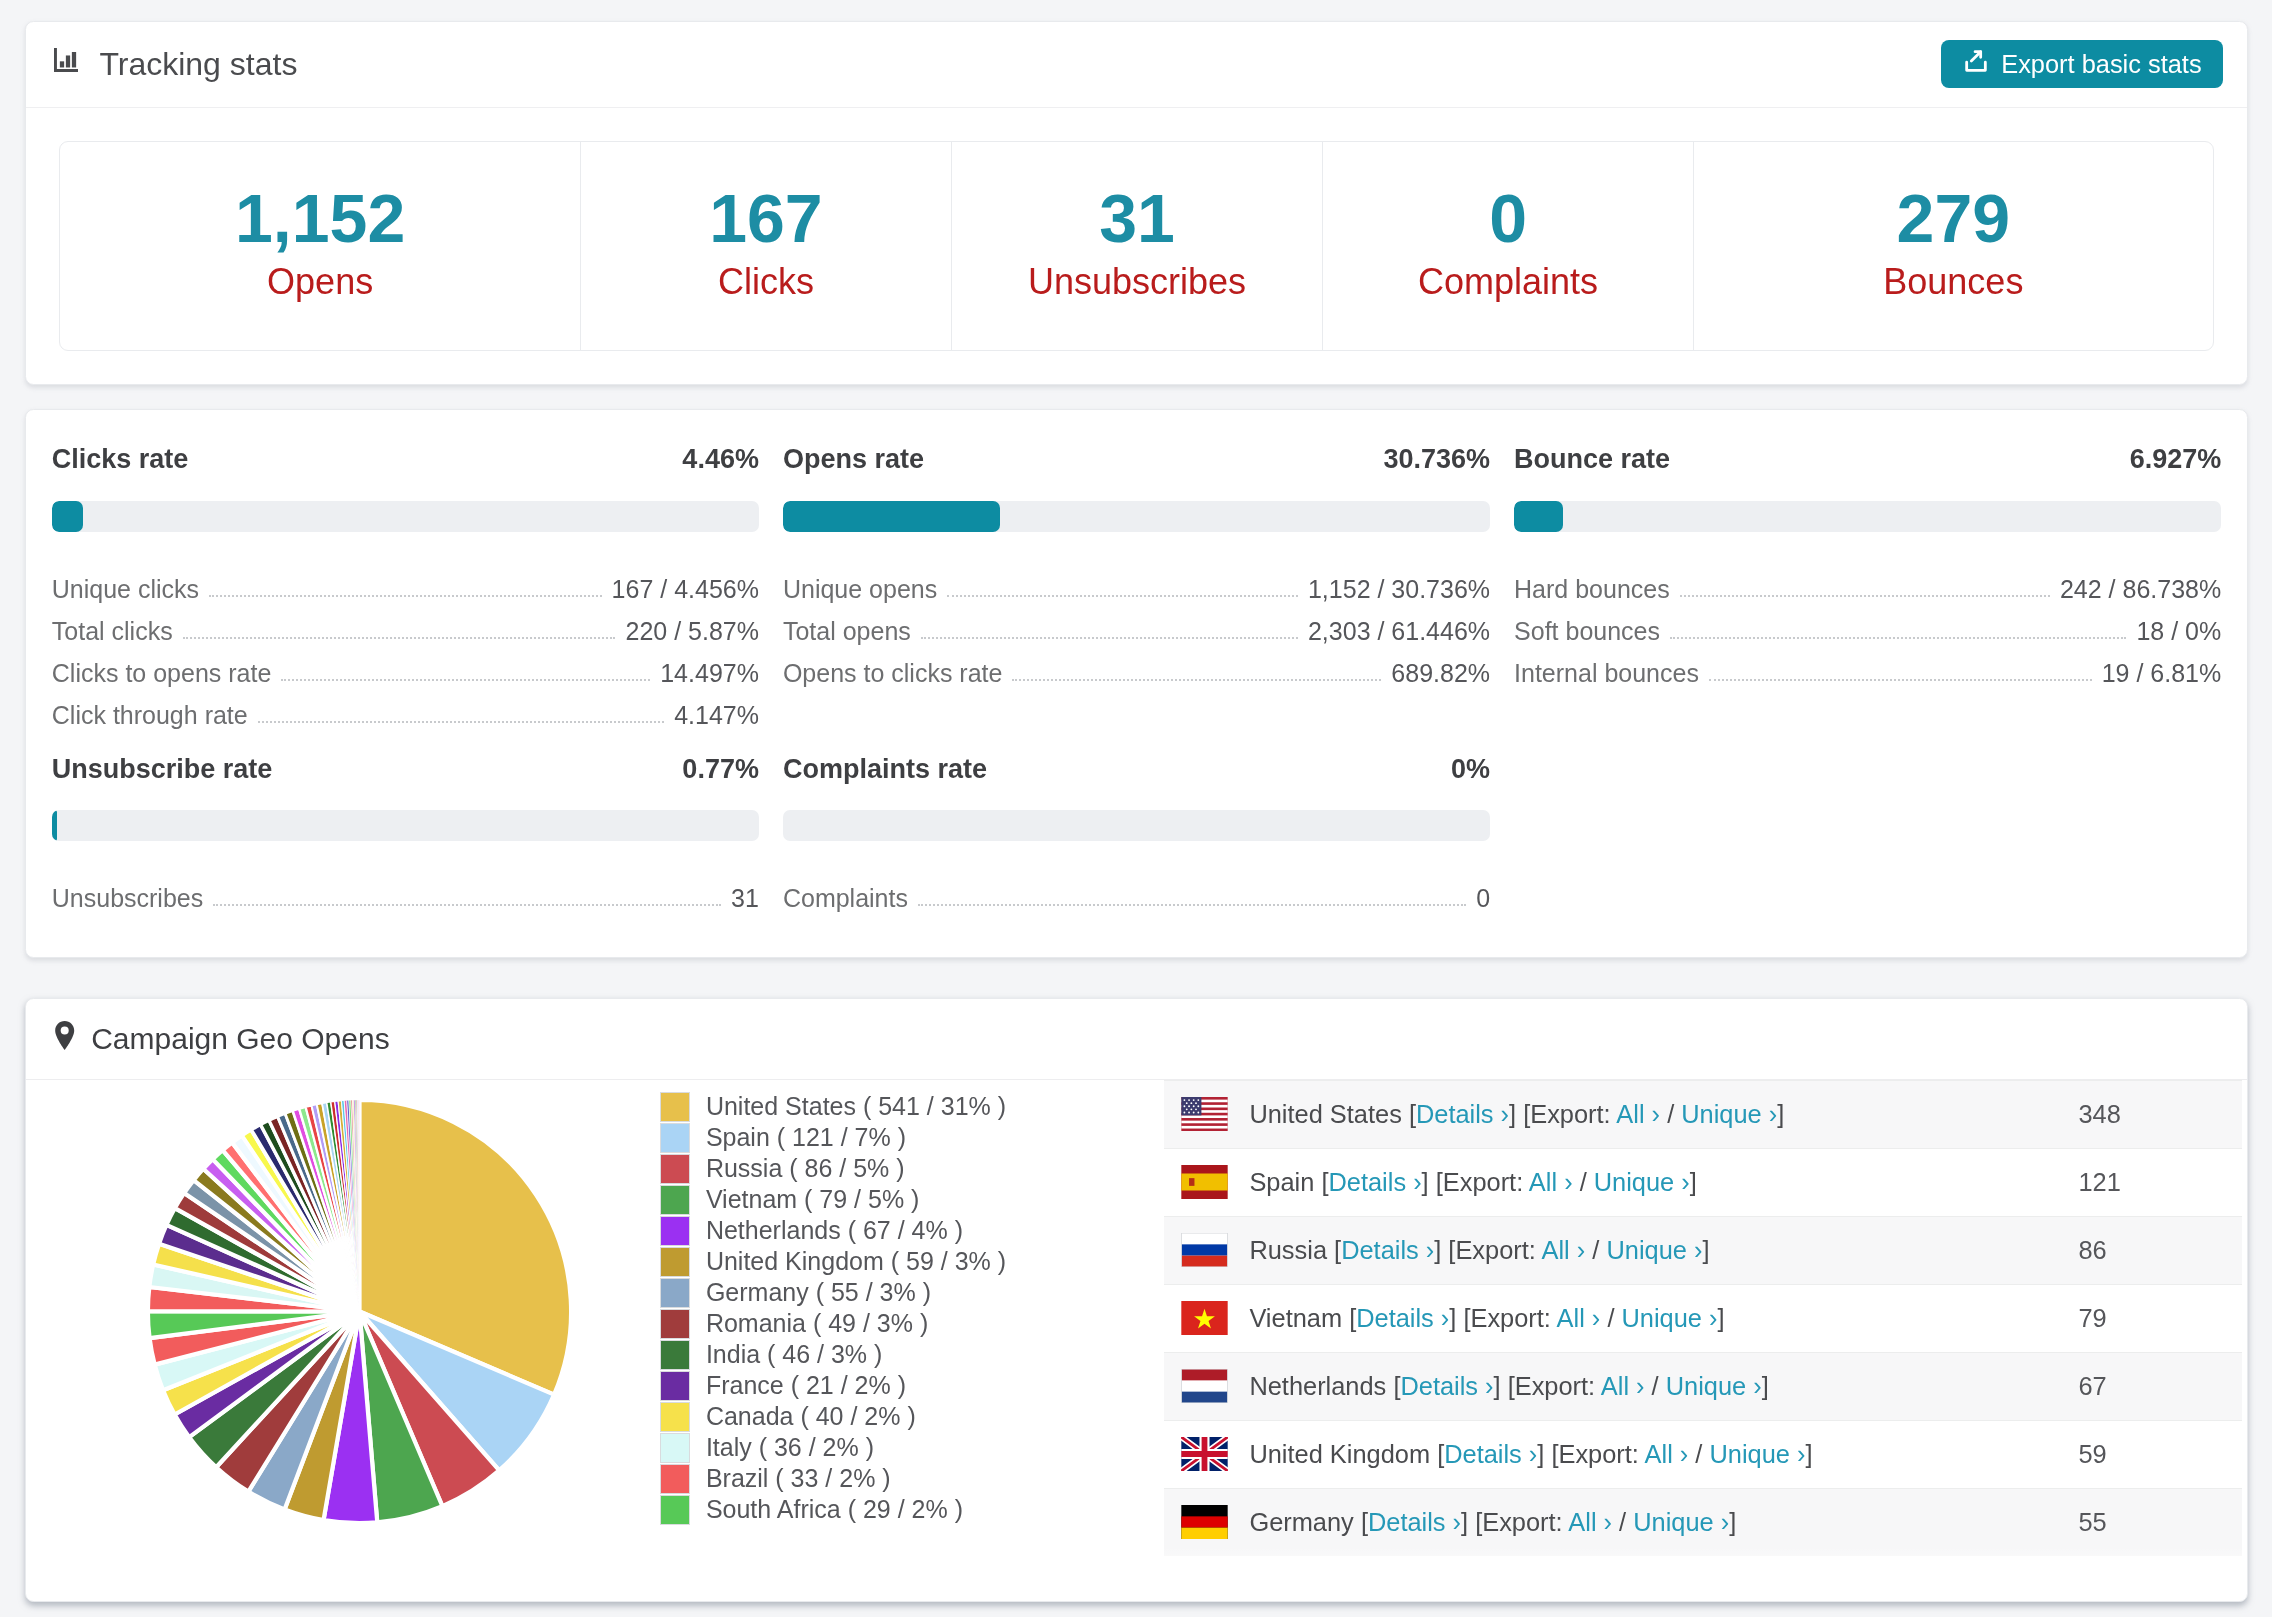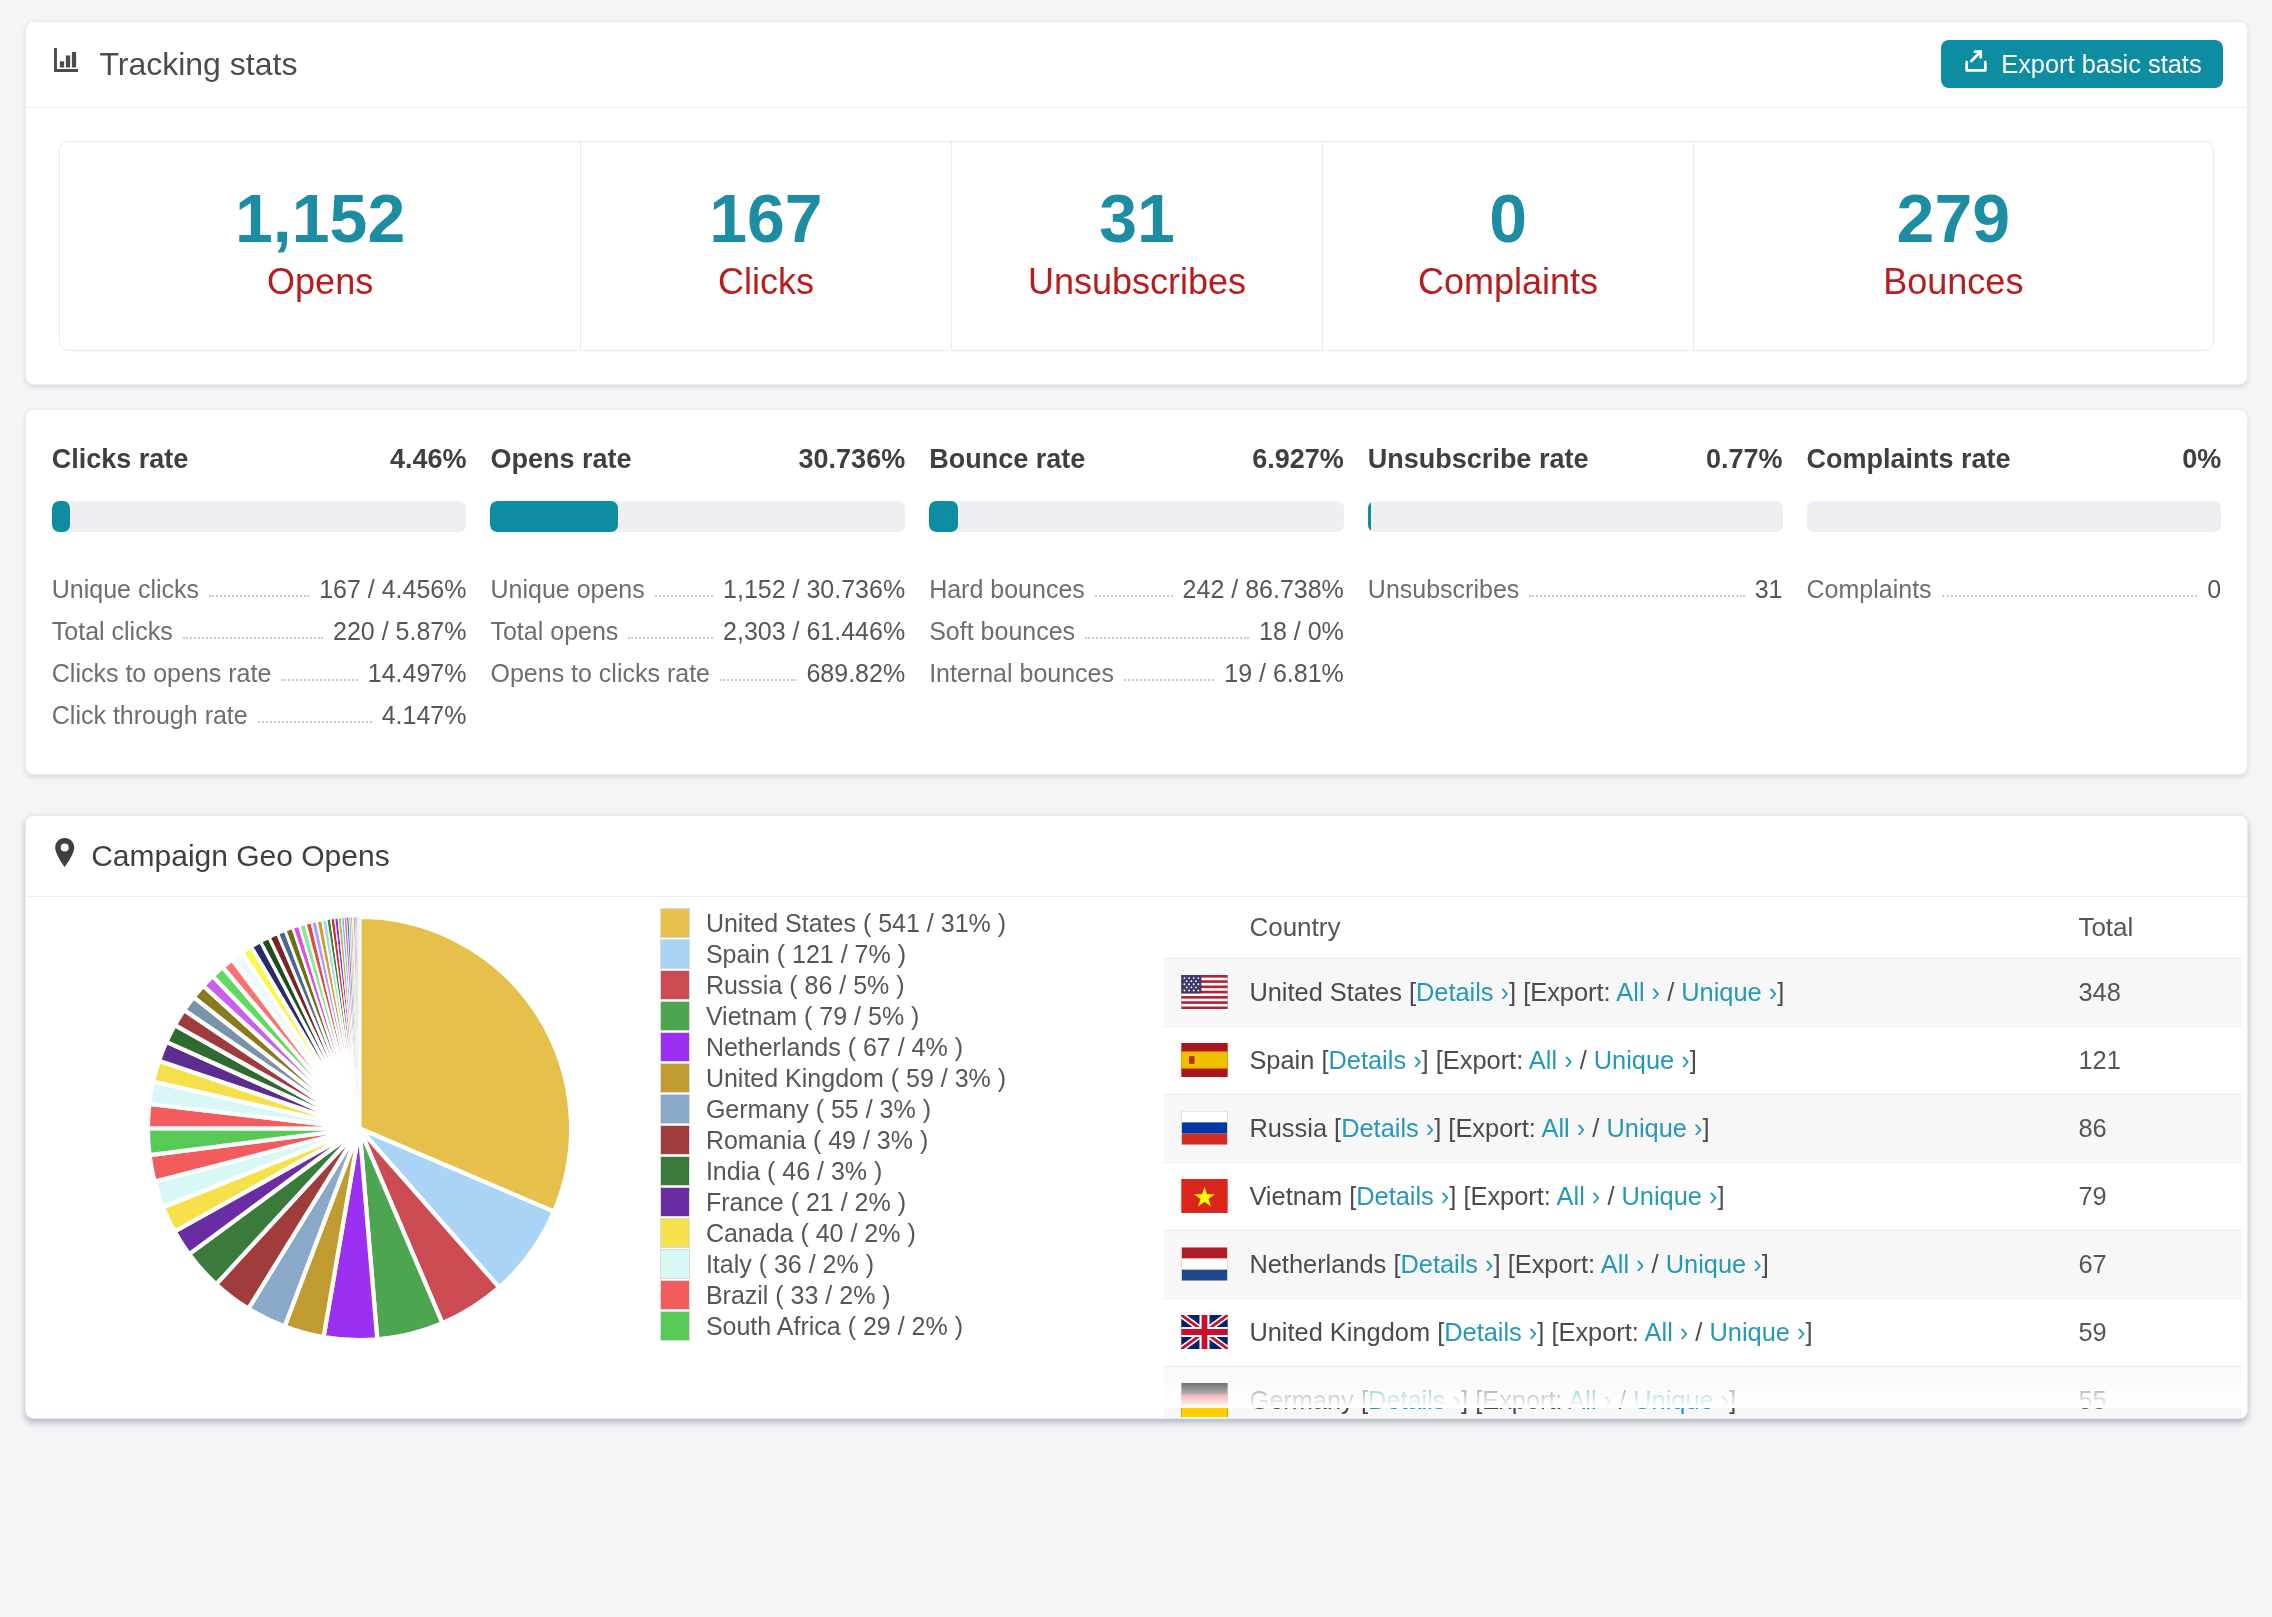--- a/index.html
+++ b/index.html
@@ -34,21 +34,21 @@
   .summary {
     margin:33px; border:1.4px solid #e9ebee; border-radius:9px;
     display:grid; grid-template-columns:1.4fr 1fr 1fr 1fr 1.4fr;
   }
   .stat-cell { text-align:center; padding:41px 0 47px; border-left:1.4px solid #e9ebee; }
   .stat-cell:first-child { border-left:none; }
   .stat-value { font-size:68px; font-weight:700; color:#1d8da4; line-height:1.05; }
   .stat-label { font-size:36px; color:#b91c1c; margin-top:7px; }
   
   .rates-card { margin-top:24px; padding:34px 25.4px 44px; }
-  .rates-grid { display:grid; grid-template-columns:1fr 1fr 1fr 1fr 1fr; column-gap:44px; row-gap:51px;gap:24px; }
+  .rates-grid { display:grid; grid-template-columns:1fr 1fr 1fr; column-gap:44px; row-gap:51px;gap:24px; }
   .rate-head { display:flex; justify-content:space-between; align-items:baseline;
                font-size:27px; font-weight:700; color:#3e3f42; }
   .rate-bar { margin-top:25.4px; height:31px; background:#edeff2; border-radius:7px; overflow:hidden; }
   .rate-fill { height:100%; background:#0d8ca2; border-radius:7px; }
   .rate-rows { margin-top:30px; }
   .rate-row { display:flex; align-items:flex-end; height:42px; font-size:25px; color:#6d6e70; }
   .leader { flex:1; border-bottom:2.1px dotted #c8cacd; margin:0 10px 7px; }
   .rate-row .val { color:#55565a; white-space:nowrap; }
   
   .geo-card { margin-top:40px; height:604px; overflow:hidden; position:relative;
@@ -365,24 +365,20 @@
         <div class="legend-item">
           <span class="swatch" style="background: rgb(242, 92, 92);"></span>
           <span>Brazil ( 33 / 2% )</span>
         </div>
         <div class="legend-item">
           <span class="swatch" style="background: rgb(87, 201, 87);"></span>
           <span>South Africa ( 29 / 2% )</span>
         </div>
       </div>
     <div class="geo-table">
-      <div class="t-head">
-        <span>Country</span>
-        <span>Total</span>
-      </div>
       <div id="t-body">
           <div class="t-row odd">
             <span class="flag">
               <svg viewBox="0 0 60 44">
                 <rect width="60" height="44" fill="#B22234"></rect>
                 <g fill="#fff">
                   <rect y="3.4" width="60" height="3.4"></rect>
                   <rect y="10.2" width="60" height="3.4"></rect>
                   <rect y="17" width="60" height="3.4"></rect>
                   <rect y="23.8" width="60" height="3.4"></rect>

